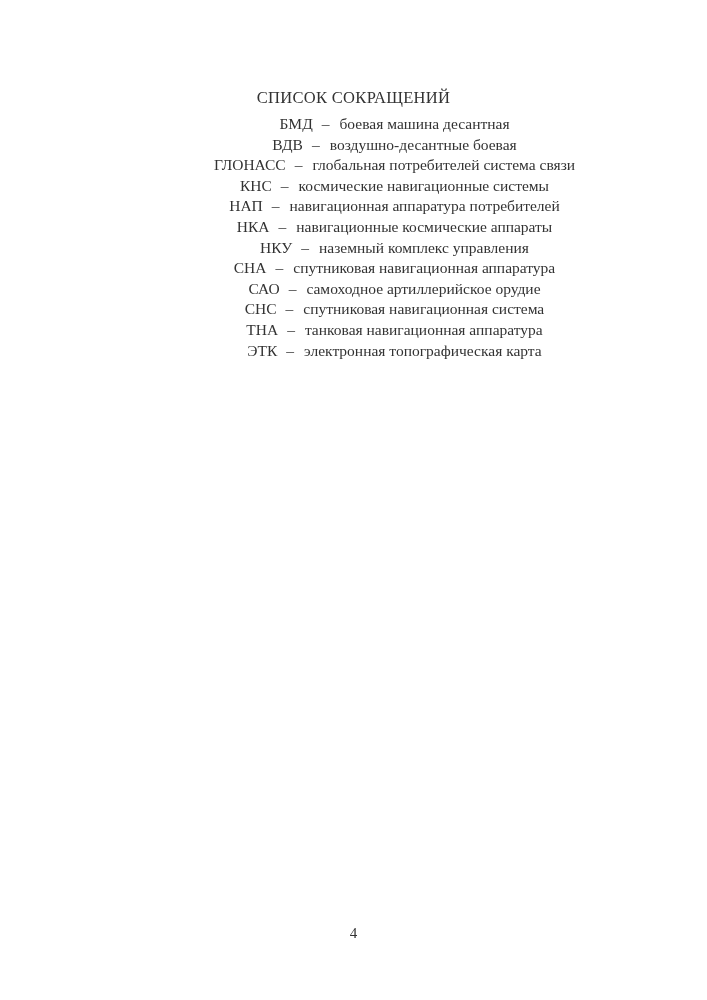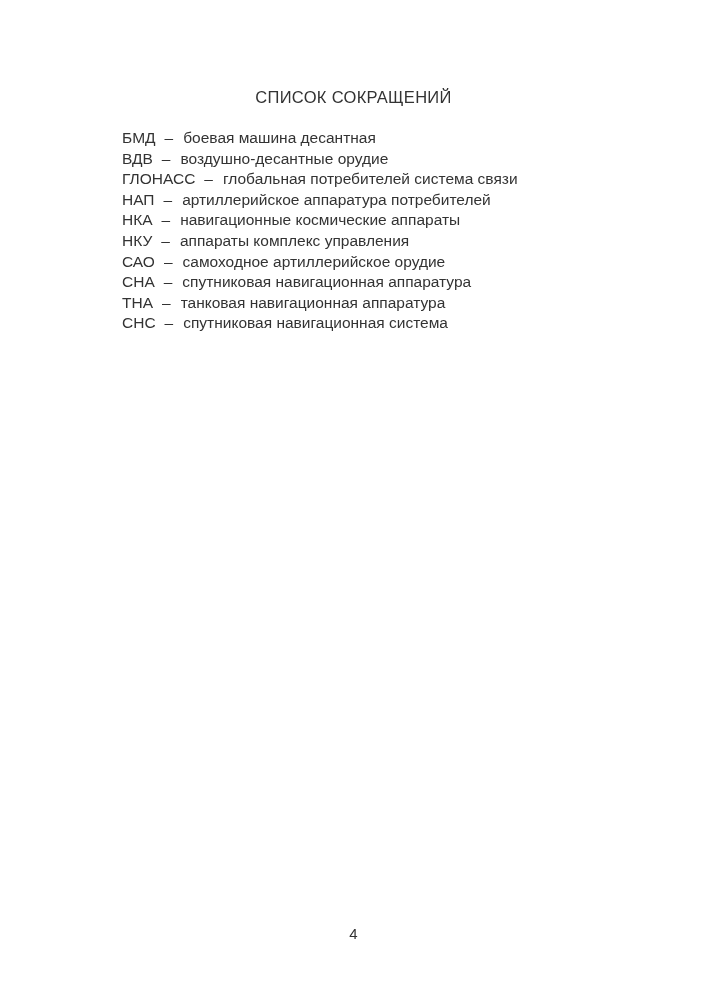--- a/index.html
+++ b/index.html
@@ -5,41 +5,42 @@
   html, body {
     margin: 0;
     padding: 0;
     background: #ffffff;
   }
   .page {
     position: relative;
     width: 707px;
     height: 1000px;
     background: #ffffff;
-    font-family: Liberation Sans, sans-serif;
+    font-family: Liberation Serif, serif;
     color: #333333;
     overflow: hidden;
   }
   .title {
     position: absolute;
     top: 88px;
     left: 0;
     right: 0;
     text-align: center;
     font-size: 16.5px;
     font-weight: normal;
     letter-spacing: 0.3px;
     margin: 0;
     color: #333333;
   }
   .abbr-list {
     position: absolute;
-    top: 128px;
+    top: 114px;
     left: 122px;
     right: 40px;
+    text-align: center;
   }
   .abbr-row {
     font-size: 15.5px;
     line-height: 20.6px;
     white-space: nowrap;
   }
   .abbr-term {
     display: inline-block;
   }
   .abbr-dash {
@@ -67,55 +68,61 @@
   <h1 class="title">СПИСОК СОКРАЩЕНИЙ</h1>
 
   <div class="abbr-list">
 
       <div class="abbr-row">
         <span class="abbr-term">БМД</span><span class="abbr-dash">–</span><span class="abbr-def">боевая машина десантная</span>
       </div>
 
 
       <div class="abbr-row">
-        <span class="abbr-term">ВДВ</span><span class="abbr-dash">–</span><span class="abbr-def">воздушно-десантные орудие</span>
+        <span class="abbr-term">ВДВ</span><span class="abbr-dash">–</span><span class="abbr-def">воздушно-десантные боевая</span>
       </div>
 
       <div class="abbr-row">
         <span class="abbr-term">ГЛОНАСС</span><span class="abbr-dash">–</span><span class="abbr-def">глобальная потребителей система связи</span>
       </div>
 
 
+      <div class="abbr-row">
+        <span class="abbr-term">КНС</span><span class="abbr-dash">–</span><span class="abbr-def">космические навигационные системы</span>
+      </div>
 
       <div class="abbr-row">
-        <span class="abbr-term">НАП</span><span class="abbr-dash">–</span><span class="abbr-def">артиллерийское аппаратура потребителей</span>
+        <span class="abbr-term">НАП</span><span class="abbr-dash">–</span><span class="abbr-def">навигационная аппаратура потребителей</span>
       </div>
 
       <div class="abbr-row">
         <span class="abbr-term">НКА</span><span class="abbr-dash">–</span><span class="abbr-def">навигационные космические аппараты</span>
       </div>
 
       <div class="abbr-row">
-        <span class="abbr-term">НКУ</span><span class="abbr-dash">–</span><span class="abbr-def">аппараты комплекс управления</span>
+        <span class="abbr-term">НКУ</span><span class="abbr-dash">–</span><span class="abbr-def">наземный комплекс управления</span>
       </div>
 
+
+      <div class="abbr-row">
+        <span class="abbr-term">СНА</span><span class="abbr-dash">–</span><span class="abbr-def">спутниковая навигационная аппаратура</span>
+      </div>
 
       <div class="abbr-row">
         <span class="abbr-term">САО</span><span class="abbr-dash">–</span><span class="abbr-def">самоходное артиллерийское орудие</span>
       </div>
 
       <div class="abbr-row">
-        <span class="abbr-term">СНА</span><span class="abbr-dash">–</span><span class="abbr-def">спутниковая навигационная аппаратура</span>
+        <span class="abbr-term">СНС</span><span class="abbr-dash">–</span><span class="abbr-def">спутниковая навигационная система</span>
       </div>
 
       <div class="abbr-row">
         <span class="abbr-term">ТНА</span><span class="abbr-dash">–</span><span class="abbr-def">танковая навигационная аппаратура</span>
       </div>
 
       <div class="abbr-row">
-        <span class="abbr-term">СНС</span><span class="abbr-dash">–</span><span class="abbr-def">спутниковая навигационная система</span>
+        <span class="abbr-term">ЭТК</span><span class="abbr-dash">–</span><span class="abbr-def">электронная топографическая карта</span>
       </div>
-
     </div>
 
   <div class="page-number">4</div>
 
 </div>
 
 </body></html>

